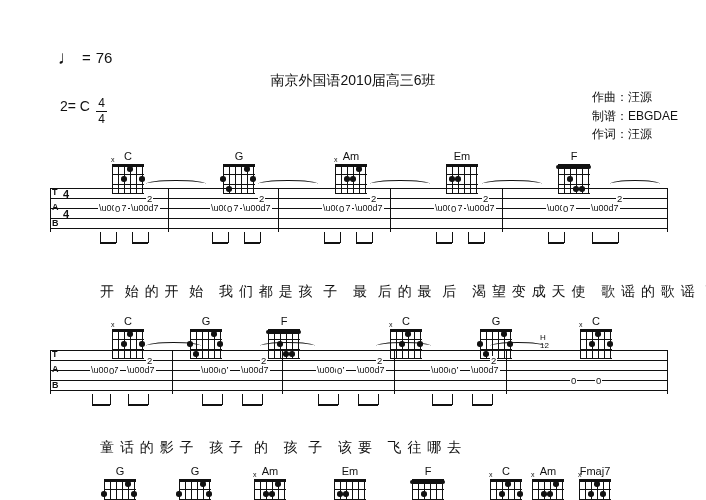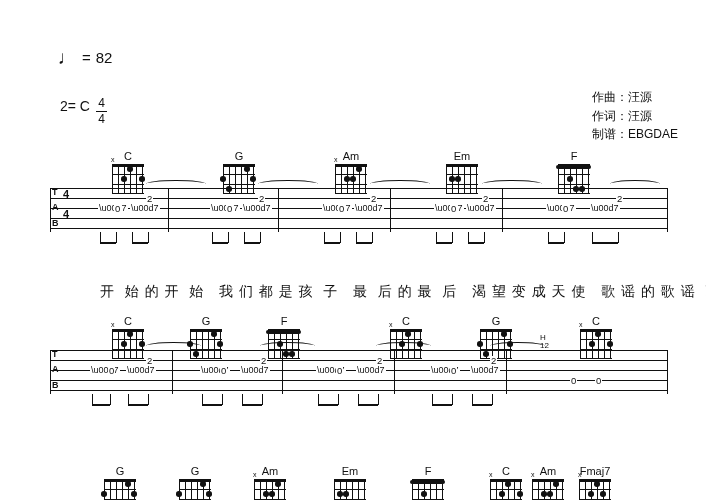--- a/index.html
+++ b/index.html
@@ -54,38 +54,39 @@
   .lyrics{position:absolute;font-size:14px;letter-spacing:1px;white-space:pre;}
 </style>
 </head>
 <body>
 
 <div class="sheet">
 
   <div class="tempo">
     <span class="note">♩</span>
     <span>=</span>
-    <span>82</span>
-  </div>
-
+    <span>76</span>
+  </div>
+
+  <div class="subtitle">南京外国语2010届高三6班</div>
 
   <div class="keyline">
     <span>2= C</span>
     <span class="frac">
       <span class="num">4</span>
       <span style="border-top:1px solid #111;display:block;width:11px;margin:1px auto;"></span>
       <span>4</span>
     </span>
   </div>
 
 
   <div class="credits">
     <div>作曲：汪源</div>
+    <div>制谱：EBGDAE</div>
     <div>作词：汪源</div>
-    <div>制谱：EBGDAE</div>
   </div>
 
   <div class="chord" style="left:108px;top:150px;">
     <div class="cname">C</div>
     <div class="grid">
       <div class="h nut"></div>
       <div class="h" style="top:10px;"></div>
         <div class="h" style="top:20px;"></div>
         <div class="h" style="top:29px;"></div>
       <div class="v" style="left:0;"></div>
@@ -441,20 +442,21 @@
       <div class="beam" style="left:308px;top:10px;width:20px;"></div>
       <div class="stem" style="left:382px;top:0;height:11px;"></div>
       <div class="stem" style="left:402px;top:0;height:11px;"></div>
       <div class="stem" style="left:422px;top:0;height:11px;"></div>
       <div class="stem" style="left:442px;top:0;height:11px;"></div>
       <div class="beam" style="left:382px;top:10px;width:20px;"></div>
       <div class="beam" style="left:422px;top:10px;width:20px;"></div>
     </div>
   </div>
 
+  <div class="lyrics" style="left:100px;top:439px;">童 话 的 影 子   孩 子  的   孩  子   该 要   飞 往 哪 去</div>
 
   <div class="chord" style="left:100px;top:465px;">
     <div class="cname">G</div>
     <div class="grid">
       <div class="h nut"></div>
       <div class="h" style="top:10px;"></div>
         <div class="h" style="top:20px;"></div>
       <div class="v" style="left:0;"></div>
         <div class="v" style="left:6px;"></div>
         <div class="v" style="left:12px;"></div>

